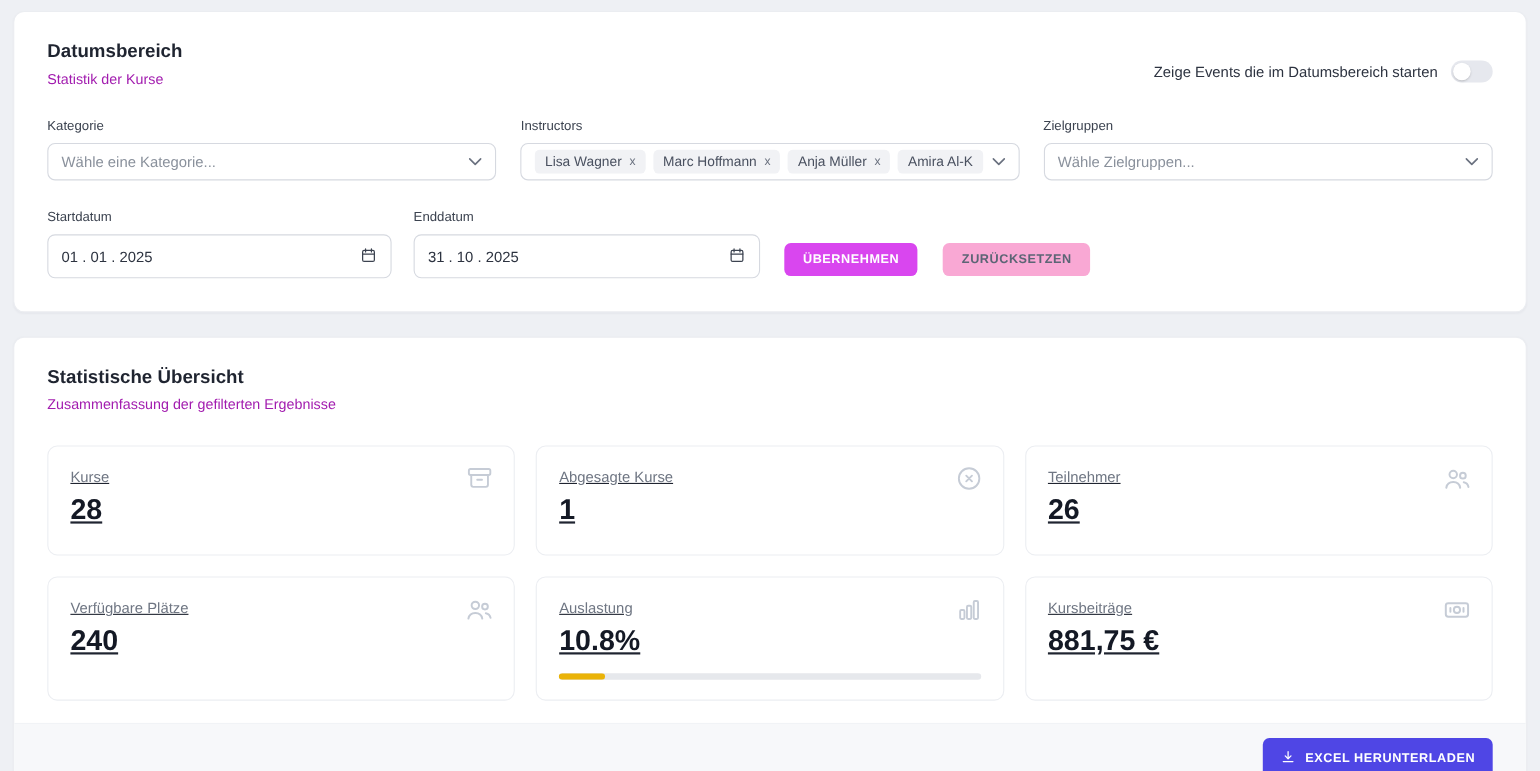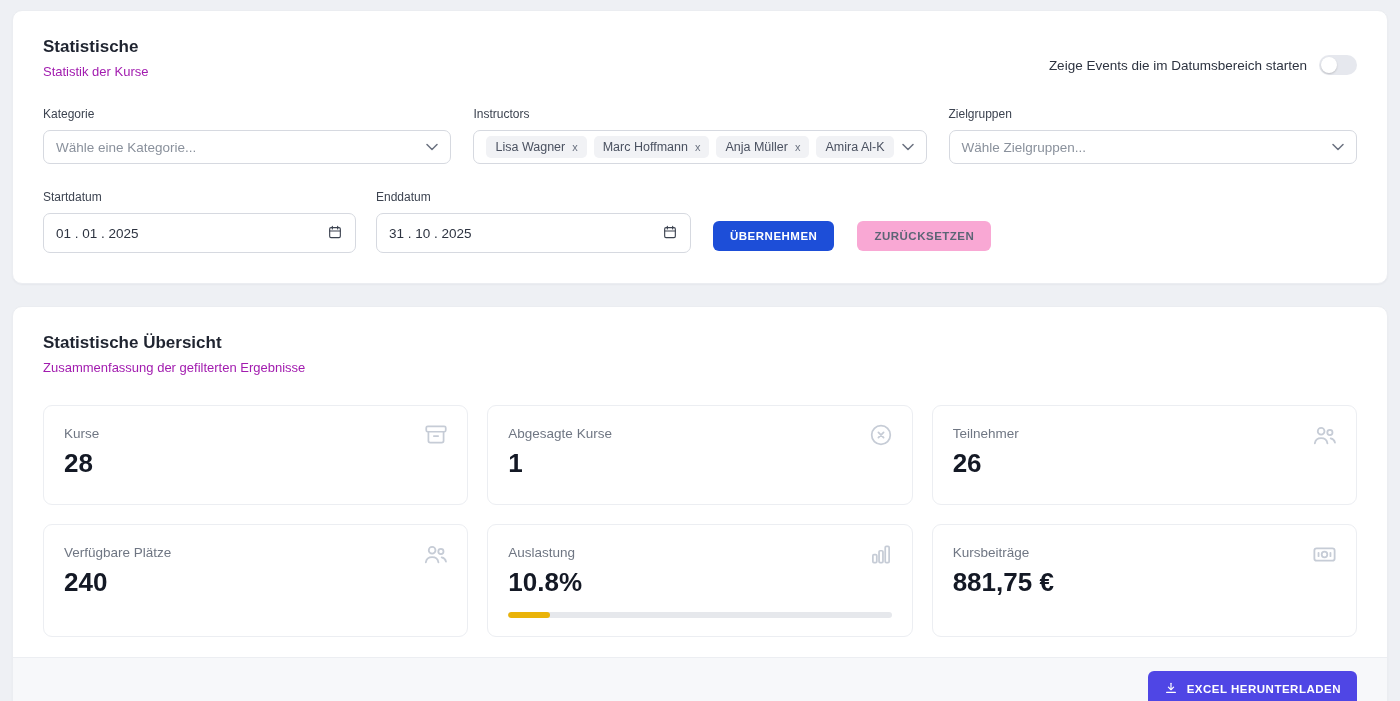--- a/index.html
+++ b/index.html
@@ -54,21 +54,21 @@
     padding: 0 12px; font-size: 13.5px; color: #2d3340; cursor: text;
   }
   .actions { display: flex; align-items: center; gap: 23px; height: 34px; }
   .btn { border: none; border-radius: 6px; font-family: inherit; font-size: 11.5px; font-weight: 700; letter-spacing: .5px; padding: 9px 17px; cursor: pointer; }
   .btn-primary { background: #4f46e5; color: #fff; }
   .btn-secondary { background: #f9a8d4; color: #5c6575; }
 
   
   .stats-card { padding: 0; }
   .stats-body { padding: 26px 30px 20px; }
-  .stats-grid { display: grid; grid-template-columns: repeat(3, 1fr); gap: 19px; margin-top: 30px; }
+  .stats-grid { display: grid; grid-template-columns: repeat(3, 1fr); gap: 19px; margin-top: 30px; text-decoration: underline; }
   .stat {
     border: 1px solid #eceef2; border-radius: 9px; background: #fff;
     padding: 20px 20px 18px; position: relative; min-height: 100px;
   }
   .stat-label { font-size: 13.5px; color: #6f7683; }
   .stat-value { font-size: 26px; font-weight: 700; color: #141925; margin-top: 7px; }
   .stat-icon { position: absolute; top: 16px; right: 18px; color: #c6ccd6; }
   .progress-track { margin-top: 14px; height: 6px; border-radius: 3px; background: #e6e8ec; overflow: hidden; }
   .progress-fill { height: 100%; border-radius: 3px; background: #eab308; width: 0; }
 
@@ -80,21 +80,21 @@
   .btn-download { display: inline-flex; align-items: center; gap: 9px; padding: 10px 16px; }
 </style>
 </head>
 <body>
 
 <div class="page">
 
   <section class="card filter-card">
     <div class="card-head">
       <div>
-        <h1 class="card-title">Statistische</h1>
+        <h1 class="card-title">Datumsbereich</h1>
         <p class="card-subtitle">Statistik der Kurse</p>
       </div>
       <div class="toggle-row">
         <span>Zeige Events die im Datumsbereich starten</span>
         <span class="toggle">
           <span class="toggle-knob"></span>
         </span>
       </div>
     </div>
 
@@ -172,21 +172,21 @@
           <span>31 . 10 . 2025</span>
           <span>
             <svg width="16" height="16" viewBox="0 0 24 24" fill="none" stroke="#3c4350" stroke-width="1.7" stroke-linecap="round">
                 <rect x="4" y="5.5" width="16" height="15" rx="2"></rect>
                 <path d="M8 3.5v4M16 3.5v4M4 10.5h16"></path>
               </svg>
           </span>
         </div>
       </div>
       <div class="actions">
-        <button class="btn btn-primary" style="background: #1d4ed8;">ÜBERNEHMEN</button>
+        <button class="btn btn-primary" style="background: #d946ef;">ÜBERNEHMEN</button>
         <button class="btn btn-secondary">ZURÜCKSETZEN</button>
       </div>
     </div>
   </section>
 
   <section class="card stats-card">
     <div class="stats-body">
       <h2 class="card-title">Statistische Übersicht</h2>
       <p class="card-subtitle">Zusammenfassung der gefilterten Ergebnisse</p>
 

